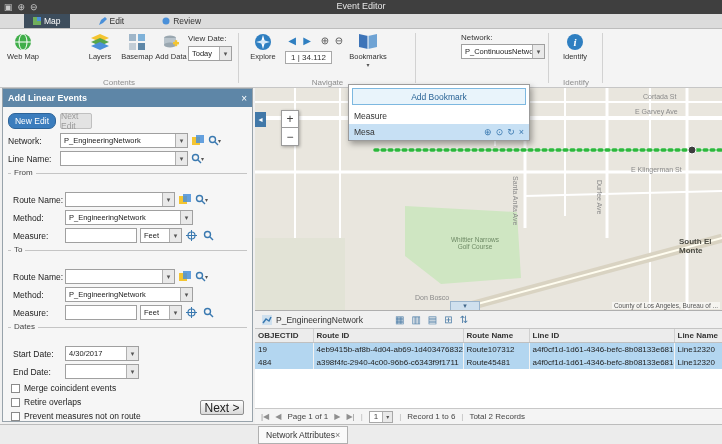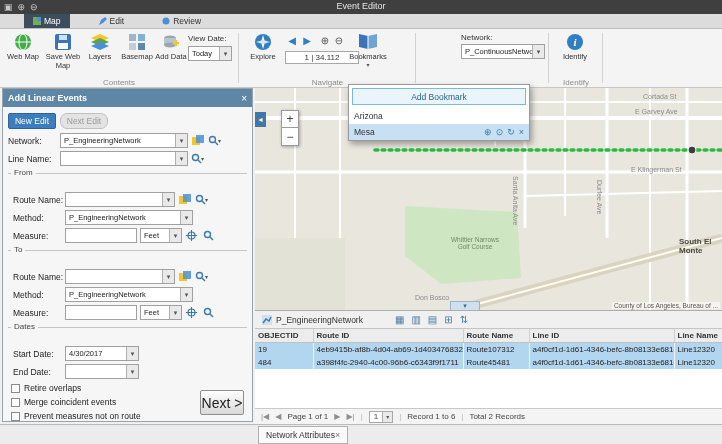--- a/index.html
+++ b/index.html
@@ -36,32 +36,32 @@
   .bm-item{height:16px;display:flex;align-items:center;font-size:8.5px;color:#333;padding:0 5px;cursor:default;}
   .bm-item.selected{background:#c7e0f4;}
   .bm-item .bm-icons{margin-left:auto;display:flex;gap:4px;color:#3a79b0;font-size:9px;}
 
   
   .panel{position:absolute;left:2px;top:88px;width:251px;height:334px;background:#f6f6f6;border:1px solid #98a3ab;z-index:40;display:flex;flex-direction:column;}
   .panel-header{height:24px;background:#5e86a7;color:#fff;font-size:9px;font-weight:bold;display:flex;align-items:center;padding:0 5px;}
   .panel-close{margin-left:auto;font-size:10px;font-weight:normal;cursor:default;}
   .panel-body{position:relative;flex:1;padding:4px 0 0 0;}
   .btnrow{display:flex;gap:4px;margin:2px 0 4px 5px;}
-  .btn-primary{width:48px;height:16px;background:#3b7dbd;border:1px solid #2d6499;color:#fff;font-size:8.5px;display:flex;align-items:center;justify-content:center;border-radius:2px;cursor:default;}
-  .btn-disabled{width:48px;height:16px;background:#e3e3e3;border:1px solid #c0c0c0;color:#9a9a9a;font-size:8.5px;display:flex;align-items:center;justify-content:center;border-radius:7px;cursor:default;}
+  .btn-primary{width:48px;height:16px;background:#3b7dbd;border:1px solid #2d6499;color:#fff;font-size:8.5px;display:flex;align-items:center;justify-content:center;border-radius:7px;cursor:default;}
+  .btn-disabled{width:32px;height:16px;background:#e3e3e3;border:1px solid #c0c0c0;color:#9a9a9a;font-size:8.5px;display:flex;align-items:center;justify-content:center;border-radius:2px;cursor:default;}
   .frow{display:flex;align-items:center;margin:3px 0 0 5px;}
   .flabel{width:52px;font-size:8.5px;color:#222;flex-shrink:0;}
   .mini-ic{width:15px;height:13px;display:flex;align-items:center;justify-content:center;margin-left:2px;cursor:default;}
   .mini-arw{font-size:6px;color:#555;margin-left:-1px;}
   .sect{margin:7px 5px 0 5px;border-top:1px solid #c5c5c5;position:relative;padding-top:15px;}
   .sect-legend{position:absolute;top:-6px;left:3px;background:#f6f6f6;padding:0 3px;font-size:8px;color:#444;}
   .inp{height:15px;border:1px solid #a0a0a0;background:#fff;font-size:7.5px;padding:2px 3px 0;color:#222;}
   .chkrow{display:flex;align-items:center;gap:4px;margin:4px 0 0 8px;font-size:8.5px;color:#222;}
   .chk{width:9px;height:9px;border:1px solid #8a8a8a;background:#fff;flex-shrink:0;cursor:default;}
-  .next-btn{position:absolute;right:8px;bottom:6px;width:44px;height:25px;background:linear-gradient(#fefefe,#d9d9d9);border:1px solid #8f8f8f;border-radius:2px;font-size:14px;color:#222;display:flex;align-items:center;justify-content:center;cursor:default;}
+  .next-btn{position:absolute;right:8px;bottom:6px;width:44px;height:15px;background:linear-gradient(#fefefe,#d9d9d9);border:1px solid #8f8f8f;border-radius:2px;font-size:12px;color:#222;display:flex;align-items:center;justify-content:center;cursor:default;}
   .w128{width:128px;} .w110{width:110px;} .w74{width:74px;} .w42{width:42px;} .w84{width:84px;} .w44{width:44px;} .w72{width:72px;}
 
   
   .map{position:absolute;left:255px;top:88px;width:467px;height:222px;background:#e9e6de;overflow:hidden;}
   .map-label{position:absolute;font-size:7px;color:#8a8a8a;white-space:nowrap;}
   .map-label.vert{transform:rotate(90deg);transform-origin:0 0;}
   .map-label.place{font-size:8px;font-weight:bold;color:#4a4a42;width:36px;white-space:normal;line-height:1.1;}
   .map-label.golf{font-size:6.5px;color:#6f8b66;width:56px;white-space:normal;text-align:center;line-height:1.1;}
   .zoomctl{position:absolute;left:26px;top:22px;width:18px;box-shadow:1px 1px 3px rgba(0,0,0,.3);}
   .zoombtn{width:18px;height:18px;background:#fff;border:1px solid #9b9b9b;font-size:12px;color:#444;display:flex;align-items:center;justify-content:center;cursor:default;}
@@ -133,30 +133,20 @@
     <div class="big-btn" style="left:4px;">
       <span class="ic">
         <svg width="18" height="18">
             <circle cx="9" cy="9" r="8" fill="#3fae49"></circle>
             <ellipse cx="9" cy="9" rx="4" ry="8" fill="none" stroke="#fff" stroke-width="1"></ellipse>
             <line x1="1" y1="9" x2="17" y2="9" stroke="#fff" stroke-width="1"></line>
           </svg>
       </span>
       <span>Web Map</span>
     </div>
-    <div class="big-btn" style="left:44px;">
-      <span class="ic">
-        <svg width="16" height="16">
-            <rect width="16" height="16" rx="2" fill="#3d74b8"></rect>
-            <rect x="4" y="1" width="8" height="5" fill="#cfe2f4"></rect>
-            <rect x="3" y="9" width="10" height="6" fill="#fff"></rect>
-          </svg>
-      </span>
-      <span>Save Web Map</span>
-    </div>
     <div class="big-btn" style="left:84px;width:32px;">
       <span class="ic">
         <svg width="18" height="16">
             <polygon points="9,0 18,4 9,8 0,4" fill="#f4c531"></polygon>
             <polygon points="9,4 18,8 9,12 0,8" fill="#57a64a"></polygon>
             <polygon points="9,8 18,12 9,16 0,12" fill="#4a90d9"></polygon>
           </svg>
       </span>
       <span>Layers</span>
     </div>
@@ -200,21 +190,21 @@
             <polygon points="9,2 11,9 9,16 7,9" fill="#fff"></polygon>
             <polygon points="2,9 9,7 16,9 9,11" fill="#d6e9f8"></polygon>
           </svg>
       </span>
       <span>Explore</span>
     </div>
     <span class="small-ic" style="left:45px;top:4px;">◀</span>
     <span class="small-ic" style="left:60px;top:4px;">▶</span>
     <span class="small-ic" style="left:78px;top:4px;color:#555;">⊕</span>
     <span class="small-ic" style="left:92px;top:4px;color:#555;">⊖</span>
-    <div class="scalebox" style="left:45px;top:22px;width:74px;">1 | 34.112</div>
+    <div class="scalebox" style="left:45px;top:22px;width:47px;">1 | 34.112</div>
     <div class="big-btn" style="left:106px;width:44px;">
       <span class="ic">
         <svg width="20" height="16">
             <polygon points="10,2 1,0 1,13 10,15" fill="#3d74b8"></polygon>
             <polygon points="10,2 19,0 19,13 10,15" fill="#6fa3d4"></polygon>
             <line x1="10" y1="2" x2="10" y2="15" stroke="#fff" stroke-width="1"></line>
           </svg>
       </span>
       <span>Bookmarks</span>
       <span style="font-size:6px;color:#555;">▾</span>
@@ -243,21 +233,21 @@
       <span>Identify</span>
     </div>
     <div class="group-label">Identify</div>
   </div>
   <div class="tdivider" style="left:602px;"></div>
 </div>
 
 <div class="bm-popup">
   <div class="bm-add">Add Bookmark</div>
   <div class="bm-item">
-    <span>Arizona</span>
+    <span>Measure</span>
   </div>
   <div class="bm-item selected">
     <span>Mesa</span>
     <span class="bm-icons">
       <span>⊕</span>
       <span>⊙</span>
       <span>↻</span>
       <span>×</span>
     </span>
   </div>
@@ -427,25 +417,25 @@
         <span class="flabel">End Date:</span>
         <div class="sel w74">
           <span class="val"></span>
           <span class="arw">▾</span>
         </div>
       </div>
     </div>
 
     <div class="chkrow">
       <span class="chk"></span>
-      <span>Retire overlaps</span>
+      <span>Merge coincident events</span>
     </div>
     <div class="chkrow">
       <span class="chk"></span>
-      <span>Merge coincident events</span>
+      <span>Retire overlaps</span>
     </div>
     <div class="chkrow">
       <span class="chk"></span>
       <span>Prevent measures not on route</span>
     </div>
 
     <div class="next-btn">Next &gt;</div>
   </div>
 </div>
 

